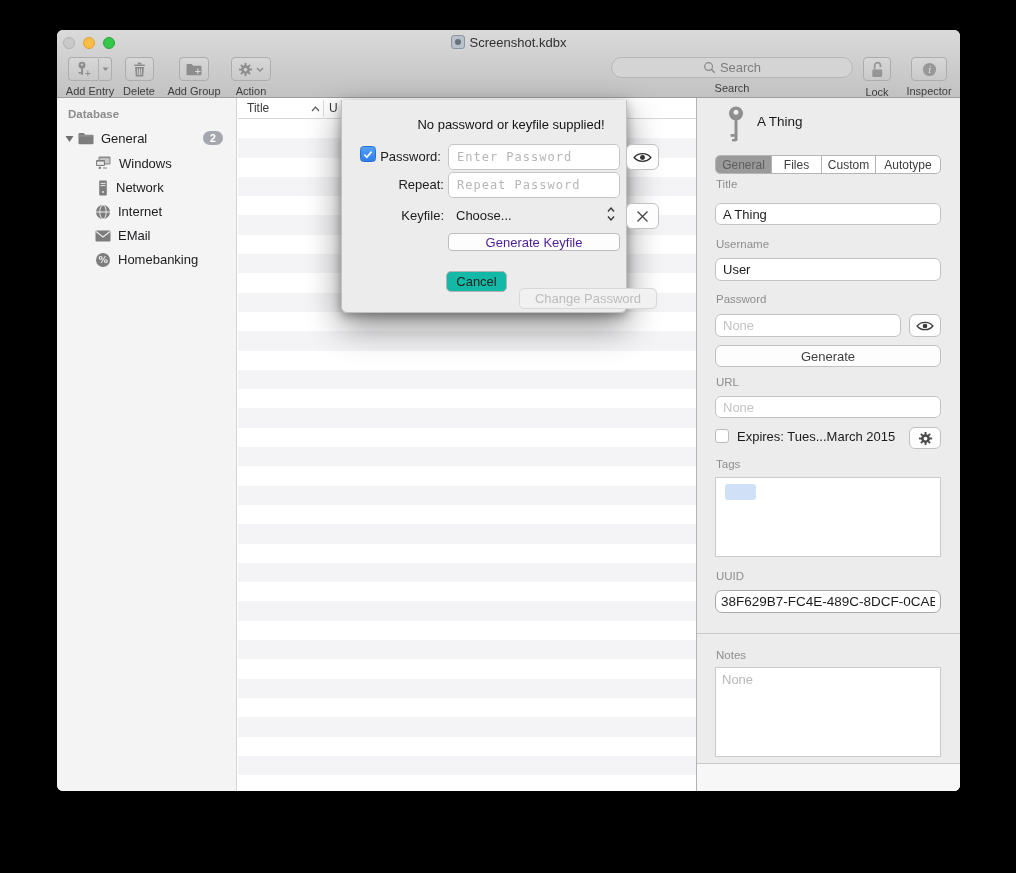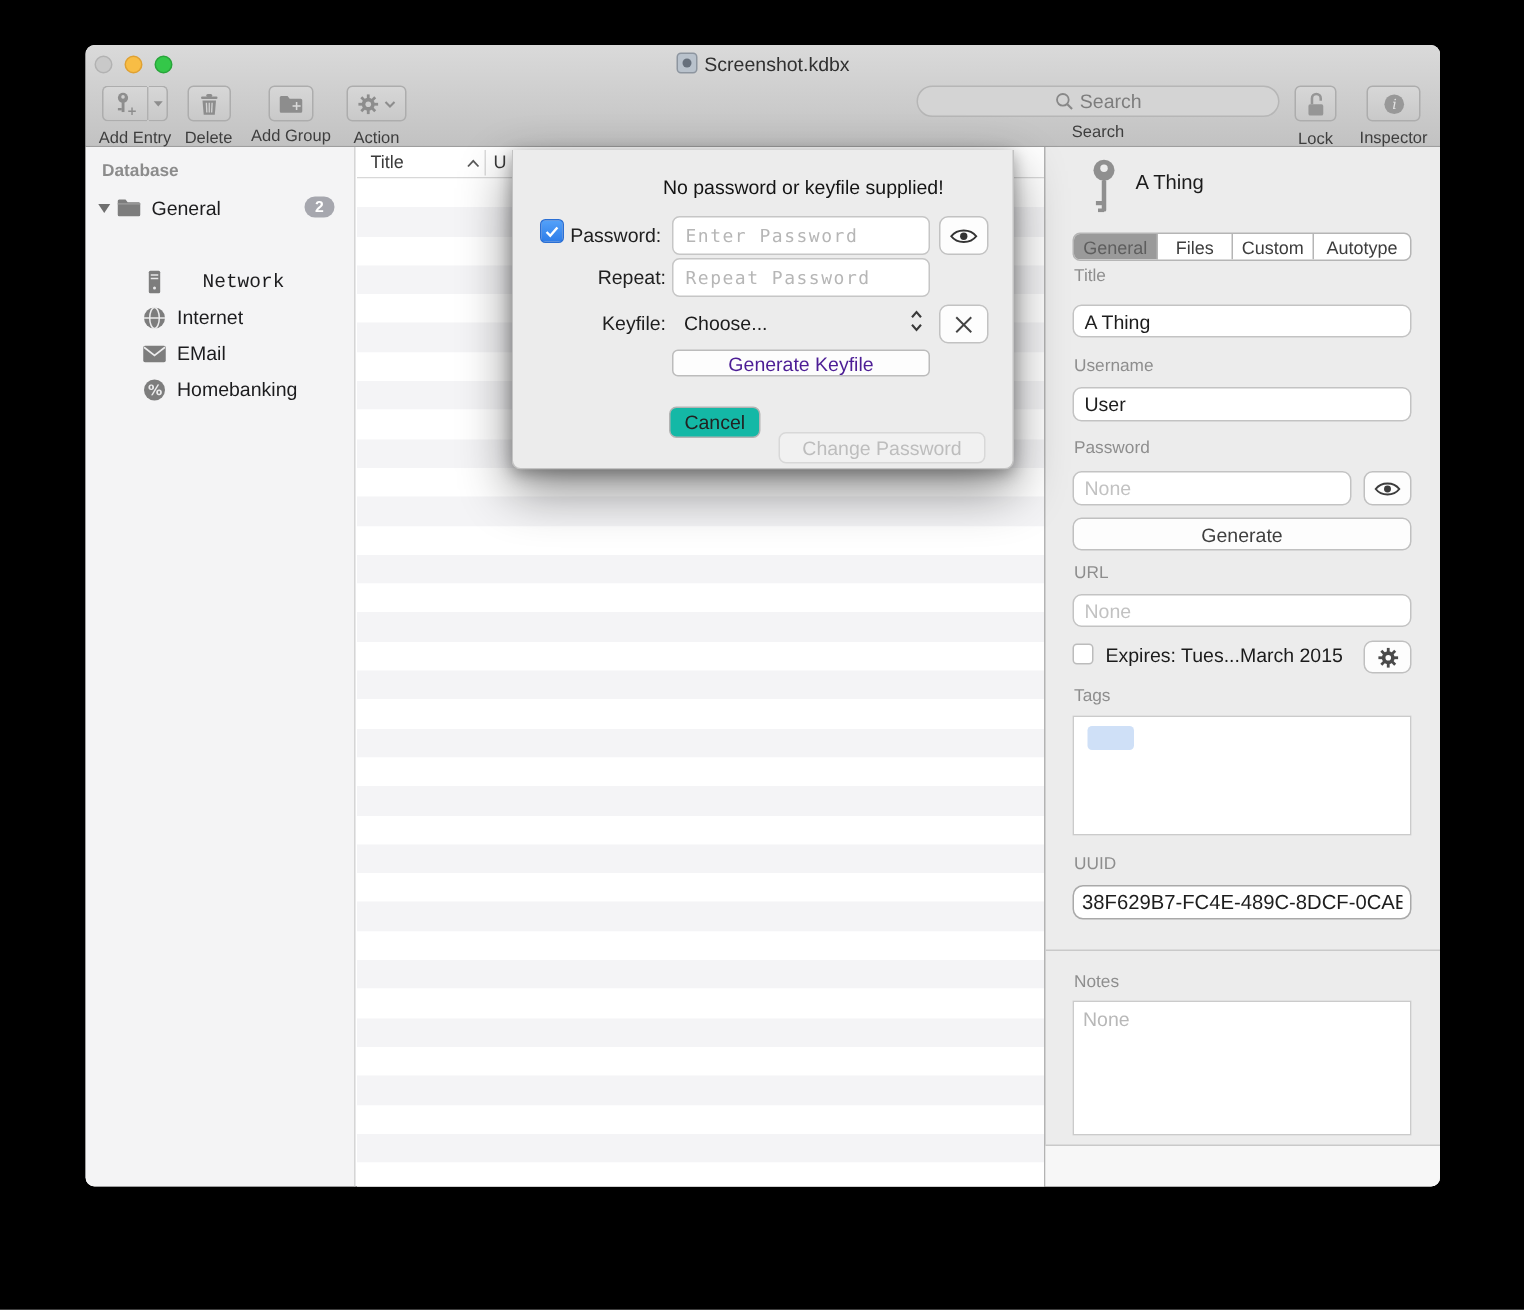--- a/index.html
+++ b/index.html
@@ -57,21 +57,21 @@
   .seg .sel{background:#9a9a9a;color:#5e5e5e;}
   .divider{position:absolute;left:0;width:100%;height:1px;background:#c9c9c9;}
   .tags-box{position:absolute;left:18px;top:379px;width:226px;height:80px;background:#fff;border:1px solid #cbcbcb;box-sizing:border-box;}
   .tag-pill{position:absolute;left:9px;top:6px;width:31px;height:16px;background:#cfe0f7;border-radius:3px;}
   .notes-area{position:absolute;left:18px;top:569px;width:226px;height:90px;background:#fff;border:1px solid #cbcbcb;
     box-sizing:border-box;resize:none;font-family:"Liberation Sans",sans-serif;font-size:13px;padding:4px 6px;outline:none;}
   .notes-area::placeholder{color:#b8b8b8;}
   .checkbox-empty{position:absolute;width:14px;height:14px;background:#fff;border:1px solid #bcbcbc;border-radius:3px;box-sizing:border-box;}
   .footer{position:absolute;left:0;top:666px;width:100%;height:27px;background:#f7f7f7;}
   
-  .sheet{position:absolute;left:284px;top:70px;width:335px;height:213px;background:#ececec;
+  .sheet{position:absolute;left:284px;top:70px;width:286px;height:213px;background:#ececec;
     border:1px solid #c2c2c2;border-top:none;border-radius:0 0 6px 6px;box-sizing:border-box;
     box-shadow:0 14px 34px rgba(0,0,0,.45),0 3px 10px rgba(0,0,0,.3);z-index:20;padding-left:24px;}
   .sheet-msg{position:absolute;top:17px;left:62px;right:8px;text-align:center;font-size:13px;color:#141414;}
   .d-label{position:absolute;font-size:13px;color:#202020;text-align:right;}
   .d-input{position:absolute;left:106px;width:172px;height:26px;border:1px solid #c6c6c6;border-radius:5px;
     background:#fff;box-sizing:border-box;font-family:"DejaVu Sans Mono",monospace;font-size:12px;
     letter-spacing:1px;padding:0 8px;color:#222;outline:none;}
   .d-input::placeholder{color:#b6b6b6;}
   .sq-btn{position:absolute;left:284px;width:33px;height:26px;background:#fdfdfd;border:1px solid #c2c2c2;
     border-radius:6px;display:flex;align-items:center;justify-content:center;box-sizing:border-box;}
@@ -202,29 +202,40 @@
             <path d="M0.5 1 h8 L4.5 7 Z" fill="#6f6f6f"></path>
           </svg>
         <svg width="16" height="13" viewBox="0 0 16 13" style="margin-left:4px;">
           <path d="M0.5 2 a1 1 0 0 1 1 -1 h4.2 l1.4 1.8 h7.4 a1 1 0 0 1 1 1 v7.4 a1 1 0 0 1 -1 1 H1.5 a1 1 0 0 1 -1 -1 Z" fill="#7d7d7d"></path>
           <rect x="0.5" y="3.4" width="15" height="1" fill="#9a9a9a"></rect>
         </svg>
         <span style="margin-left:7px;">General</span>
         <span class="badge">2</span>
       </div>
 
+      <div class="sb-row" style="top:55px;">
+        <svg width="17" height="15" viewBox="0 0 17 15" style="margin-left:38px;">
+          <rect x="3.5" y="0.5" width="12" height="8" rx="1" fill="#8a8a8a"></rect>
+          <rect x="4.6" y="2.2" width="9.8" height="5.2" fill="#c9c9cb"></rect>
+          <rect x="1" y="4" width="9" height="6" rx="1" fill="#7d7d7d"></rect>
+          <rect x="2.1" y="5.6" width="6.8" height="3.3" fill="#ebebec"></rect>
+          <path d="M4 11 l1.6 1.6 M5.6 11 l-1.6 1.6 M4.8 10.4 v2.8 M3.4 11.8 h2.8" stroke="#7d7d7d" stroke-width="0.9"></path>
+          <line x1="8" y1="12" x2="12" y2="12" stroke="#7d7d7d" stroke-width="1"></line>
+        </svg>
+        <span style="margin-left:7px;">Windows</span>
+      </div>
 
       <div class="sb-row" style="top:79px;">
         <svg width="16" height="16" viewBox="0 0 16 16" style="margin-left:38px;">
           <rect x="4.2" y="0.5" width="7.6" height="15" rx="1" fill="#7d7d7d"></rect>
           <line x1="5.5" y1="3.4" x2="10.5" y2="3.4" stroke="#e9e9ea" stroke-width="1"></line>
           <line x1="5.5" y1="5.6" x2="10.5" y2="5.6" stroke="#e9e9ea" stroke-width="1"></line>
           <circle cx="8" cy="12" r="1" fill="#e9e9ea"></circle>
         </svg>
-        <span style="margin-left:24px;font-family:Liberation Mono, monospace;">Network</span>
+        <span style="margin-left:5px;">Network</span>
       </div>
 
       <div class="sb-row" style="top:127px;">
         <svg width="16" height="12" viewBox="0 0 16 12" style="margin-left:38px;">
           <rect x="0.5" y="0.5" width="15" height="11" rx="1.2" fill="#7d7d7d"></rect>
           <polyline points="1,1.5 8,7 15,1.5" fill="none" stroke="#ececed" stroke-width="1.1"></polyline>
         </svg>
         <span style="margin-left:7px;">EMail</span>
       </div>
 

